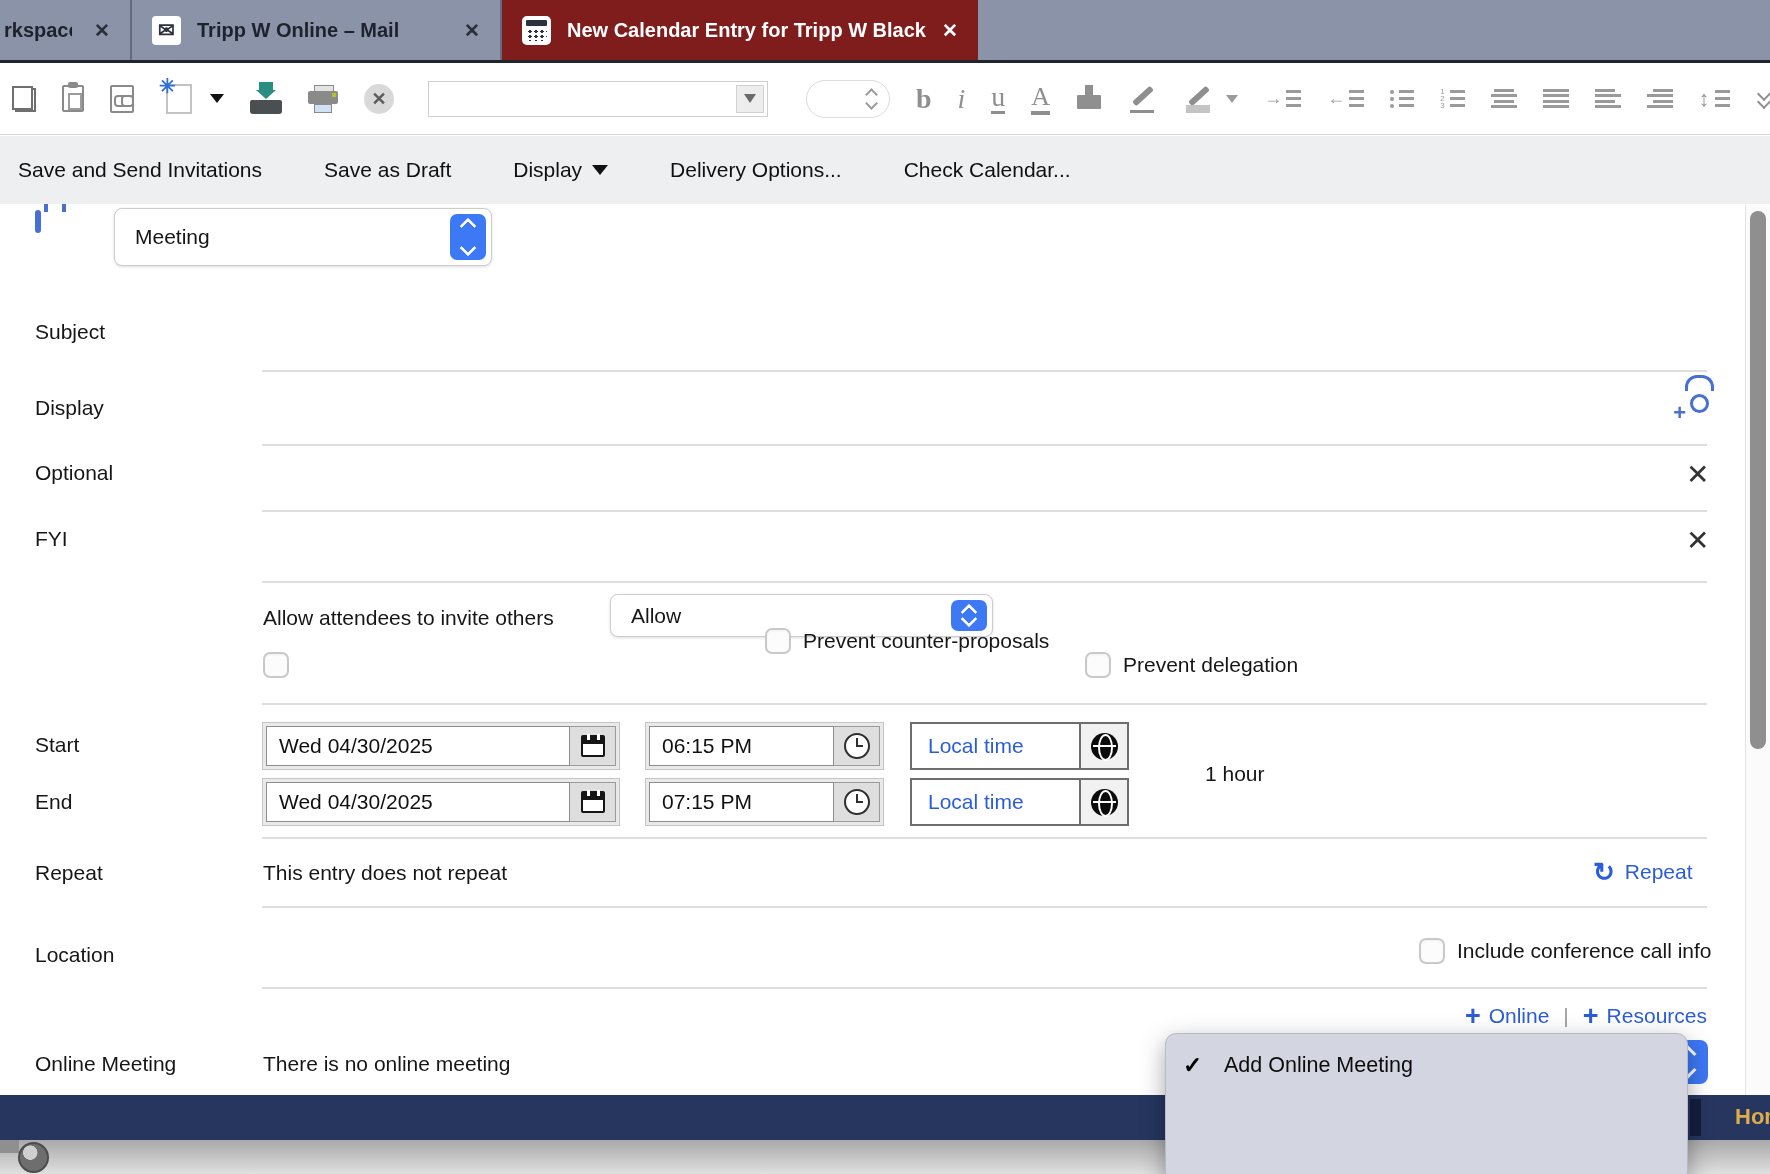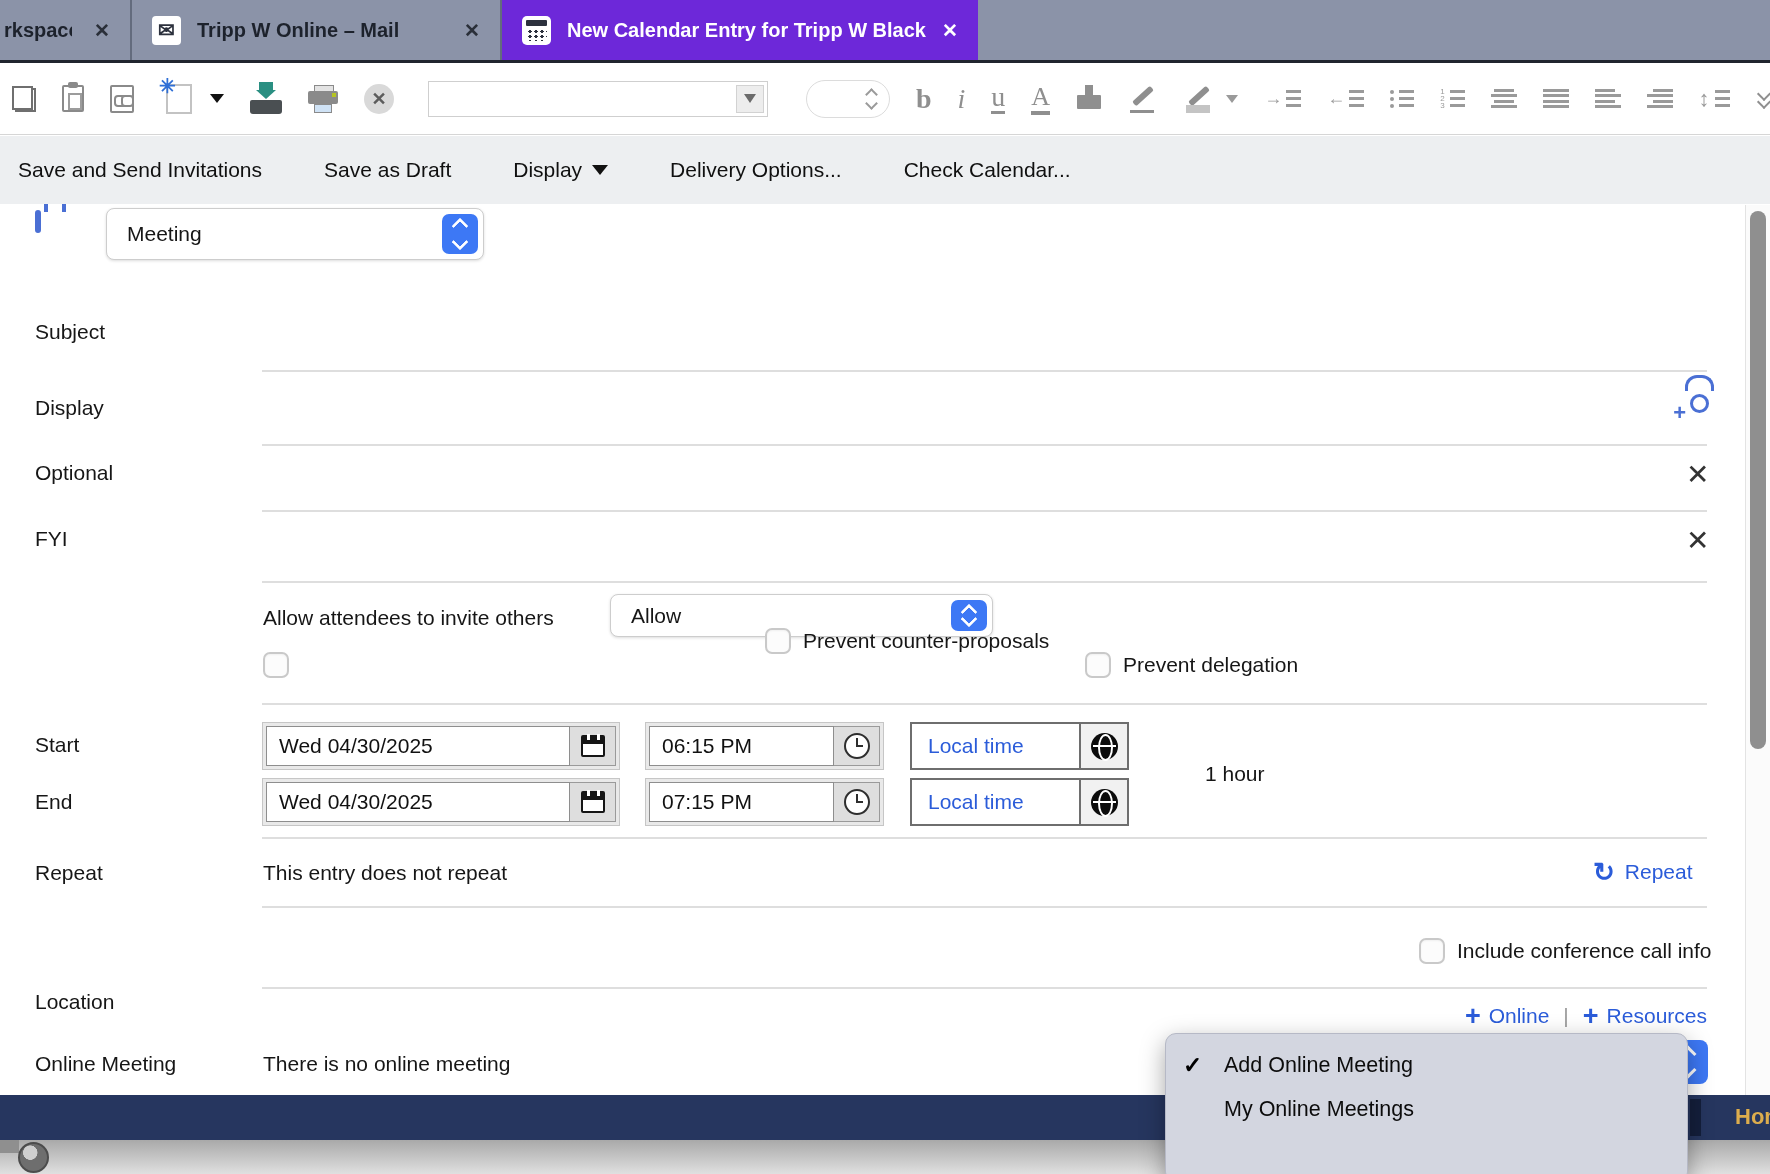--- a/index.html
+++ b/index.html
@@ -4,21 +4,21 @@
 <style>
   *{box-sizing:border-box;margin:0;padding:0}
   html,body{width:1770px;height:1174px}
   body{position:relative;overflow:hidden;background:#fff;font-family:"Liberation Sans",sans-serif;color:#161616}
 
   
   .tabbar{position:absolute;left:0;top:0;width:1770px;height:63px;background:#8b93a8;border-bottom:3px solid #20252e;display:flex;z-index:30}
   .tab{display:flex;align-items:center;gap:16px;padding:0 20px;font-size:20px;font-weight:bold;color:#1d222c;height:60px}
   .tab-first{width:132px;padding-left:4px;border-right:2px solid #636b7d;gap:22px}
   .tab-mail{width:370px;border-right:2px solid #636b7d}
-  .tab.active{background:#6d28d9;color:#fff;width:476px}
+  .tab.active{background:#7f1d1d;color:#fff;width:476px}
   .tab-close{font-size:19px;font-weight:bold;color:#2a2f39;margin-left:auto}
   .tab.active .tab-close{color:#fff}
   .tab-label{white-space:nowrap;overflow:hidden}
   .mail-ic{width:29px;height:29px;background:#fff;border-radius:4px;display:flex;align-items:center;justify-content:center;font-size:20px;color:#2c313d;flex:0 0 auto}
   .caltab-ic{width:29px;height:29px;background:#fff;border-radius:5px;position:relative;flex:0 0 auto}
   .caltab-ic::before{content:"";position:absolute;left:4px;right:4px;top:4px;height:6px;background:#2c313d;border-radius:1px}
   .caltab-ic::after{content:"";position:absolute;left:4px;right:4px;top:12px;bottom:4px;background-image:radial-gradient(#2c313d 1.7px,transparent 1.8px);background-size:6px 5px;background-position:1px 1px}
 
   
   .toolbar{position:absolute;left:0;top:63px;width:1770px;height:72px;background:#fff;border-bottom:1px solid #d6d6d6;display:flex;align-items:center;padding:0 12px;gap:26px;z-index:25}
@@ -275,21 +275,21 @@
     </span>
   <span class="act">
       <span>Delivery Options...</span>
     </span>
   <span class="act">
       <span>Check Calendar...</span>
     </span>
 </div>
 
 <div class="abs" style="left:35px;top:213px"><span class="cal-blue"></span></div>
-<div class="select" style="left:106px;top:208px;width:378px;height:52px">
+<div class="select" style="left:114px;top:208px;width:378px;height:58px">
   <span>Meeting</span>
   <span class="stepper"></span>
 </div>
 
 <div class="abs flabel" style="left:35px;top:320px">Subject</div>
 <div class="abs" style="left:262px;top:300px;width:1445px;height:70px"></div>
 <div class="divider" style="top:370px"></div>
 
 <div class="abs flabel" style="left:35px;top:396px">Display</div>
 <div class="abs" style="left:262px;top:372px;width:1400px;height:72px"></div>
@@ -368,21 +368,21 @@
 <div class="divider" style="top:837px"></div>
 
 <div class="abs flabel" style="left:35px;top:861px">Repeat</div>
 <div class="abs flabel" style="left:263px;top:861px">This entry does not repeat</div>
 <div class="abs" style="left:1593px;top:860px;display:flex;align-items:center;gap:10px">
   <span class="refresh">↻</span>
   <span class="link">Repeat</span>
 </div>
 <div class="divider" style="top:906px"></div>
 
-<div class="abs flabel" style="left:35px;top:990px">Location</div>
+<div class="abs flabel" style="left:35px;top:943px">Location</div>
 <div class="abs" style="left:262px;top:912px;width:1140px;height:74px"></div>
 <div class="abs cbrow" style="left:1419px;top:938px">
   <span class="checkbox"></span>
   <span>Include conference call info</span>
 </div>
 <div class="divider" style="top:987px"></div>
 
 <div class="abs" style="left:1380px;top:1004px;width:327px;display:flex;align-items:center;justify-content:flex-end;gap:14px">
   <span style="display:flex;align-items:center;gap:8px">
       <span class="plusg">+</span>
@@ -410,16 +410,13 @@
 <div class="statusbar">
   <span class="stub"></span>
   <span class="globe-s"></span>
 </div>
 
 <div class="popup">
   <div class="pitem">
     <span class="chk">✓</span>
     <span>Add Online Meeting</span>
   </div>
-  <div class="pitem">
-    <span>My Online Meetings</span>
-  </div>
 </div>
 
 </body></html>

